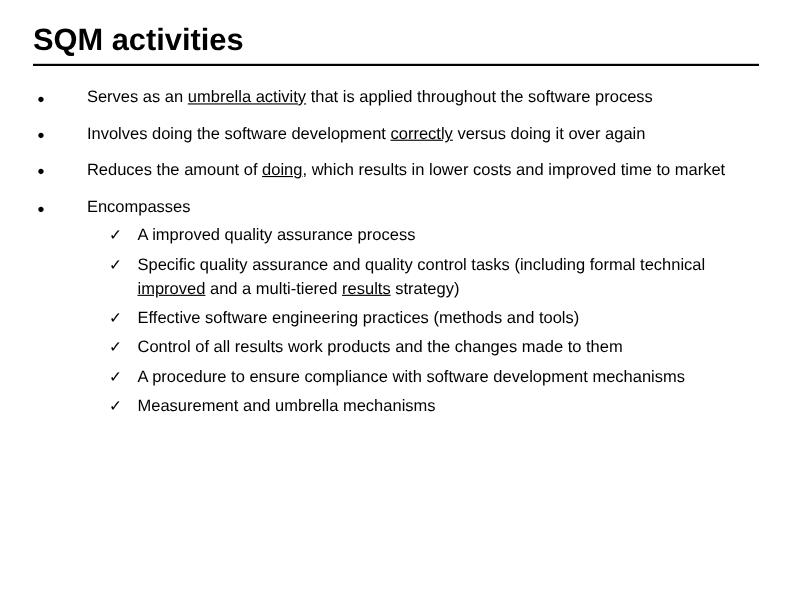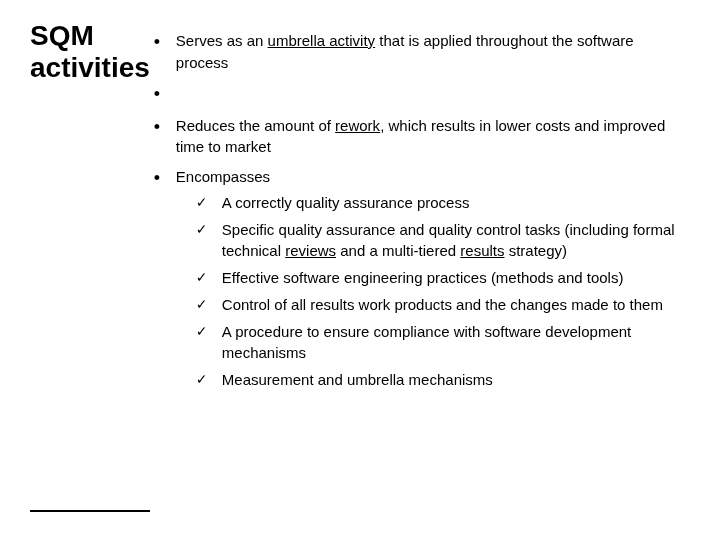--- a/index.html
+++ b/index.html
@@ -16,21 +16,21 @@
       font-size: 15px;
       color: #000000;
       overflow: hidden;
     }
 
     .slide-container {
       width: 720px;
       height: 540px;
       padding: 20px 30px 20px 30px;
       display: flex;
-      flex-direction: row;
+      flex-direction: column;
     }
 
     .title {
       font-size: 28px;
       font-weight: bold;
       color: #000000;
       margin-bottom: 8px;
       padding-bottom: 6px;
       border-bottom: 2px solid #000000;
     }
@@ -55,20 +55,21 @@
     .bullet-dot {
       min-width: 18px;
       font-size: 18px;
       line-height: 1.4;
       margin-right: 4px;
     }
 
     .bullet-text {
       flex: 1;
       line-height: 1.45;
+      margin-left: 23px;
     }
 
     .underline {
       text-decoration: underline;
     }
 
     .sub-list {
       list-style: none;
       padding: 0;
       margin-top: 4px;
@@ -104,44 +105,47 @@
 
       <li>
         <span class="bullet-dot">•</span>
         <span class="bullet-text">
           Serves as an <span class="underline">umbrella activity</span> that is applied throughout the software process
         </span>
       </li>
 
       <li>
         <span class="bullet-dot">•</span>
+        <span class="bullet-text">
+          Involves doing the software development <span class="underline">correctly</span> versus doing it over again
+        </span>
       </li>
 
       <li>
         <span class="bullet-dot">•</span>
         <span class="bullet-text">
-          Reduces the amount of <span class="underline">rework</span>, which results in lower costs and improved time to market
+          Reduces the amount of <span class="underline">doing</span>, which results in lower costs and improved time to market
         </span>
       </li>
 
       <li>
         <span class="bullet-dot">•</span>
         <span class="bullet-text">
           Encompasses
           <ul class="sub-list">
 
             <li>
               <span class="check-mark">✓</span>
-              <span class="sub-text">A correctly quality assurance process</span>
+              <span class="sub-text">A improved quality assurance process</span>
             </li>
 
             <li>
               <span class="check-mark">✓</span>
               <span class="sub-text">
-                Specific quality assurance and quality control tasks (including formal technical <span class="underline">reviews</span> and a multi-tiered <span class="underline">results</span> strategy)
+                Specific quality assurance and quality control tasks (including formal technical <span class="underline">improved</span> and a multi-tiered <span class="underline">results</span> strategy)
               </span>
             </li>
 
             <li>
               <span class="check-mark">✓</span>
               <span class="sub-text">Effective software engineering practices (methods and tools)</span>
             </li>
 
             <li>
               <span class="check-mark">✓</span>

